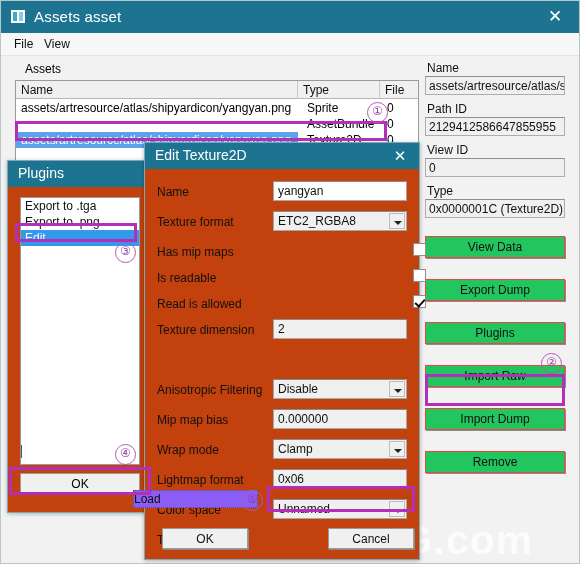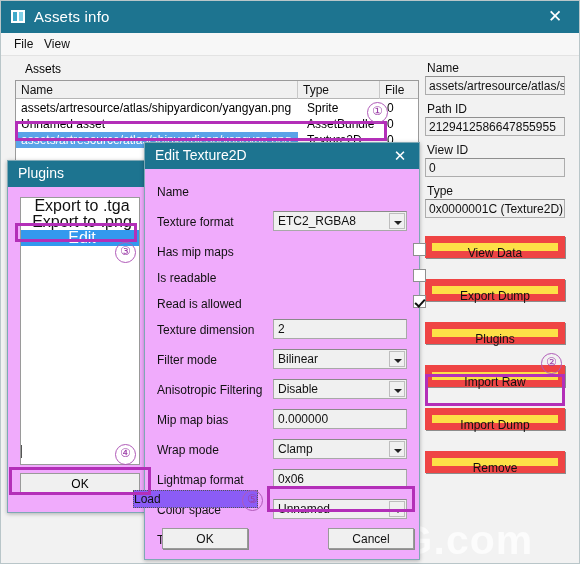--- a/index.html
+++ b/index.html
@@ -35,32 +35,32 @@
   .lv-cell{position:absolute;top:0;height:16px;line-height:16px;font-size:12px;padding-left:5px;box-sizing:border-box;white-space:nowrap;overflow:hidden;}
   .lv-row.sel .c-name{background:#5aa3e8;color:#ffffff;}
   .hscroll{position:absolute;left:1px;bottom:1px;width:401px;height:15px;background:#f0f0f0;}
   .hscroll .arrow{position:absolute;left:0;top:0;width:15px;height:15px;background:#f0f0f0;text-align:center;line-height:14px;font-size:10px;color:#3a3a3a;}
   .hscroll .thumb{position:absolute;left:16px;top:1px;width:355px;height:13px;background:#cdcdcd;}
 
   
   .side{position:absolute;left:424px;top:60px;width:148px;}
   .fld-label{font-size:12px;margin:0 0 1px 2px;color:#111;}
   .fld-input{width:140px;height:19px;line-height:19px;box-sizing:border-box;background:#f0f0f0;border:1px solid #adadad;border-top-color:#8f8f8f;font-size:12px;padding:0 3px;overflow:hidden;white-space:nowrap;margin-bottom:7px;color:#111;}
-  .side-btn{width:140px;height:22px;line-height:21px;text-align:center;background:#fde047;border:7px solid #ef4444;box-shadow:1px 1px 0 #8c8c8c;font-size:12px;margin-bottom:21px;cursor:pointer;color:#111;box-sizing:border-box;}
-
-  
-  .dlg{position:absolute;background:#f0abfc;border:1px solid #7ea8b5;box-sizing:border-box;box-shadow:0 1px 4px rgba(0,0,0,.28);}
+  .side-btn{width:140px;height:22px;line-height:21px;text-align:center;background:#22c55e;border:1px solid #ef4444;box-shadow:1px 1px 0 #8c8c8c;font-size:12px;margin-bottom:21px;cursor:pointer;color:#111;box-sizing:border-box;}
+
+  
+  .dlg{position:absolute;background:#c2410c;border:1px solid #7ea8b5;box-sizing:border-box;box-shadow:0 1px 4px rgba(0,0,0,.28);}
   .dlg-tb{position:absolute;left:0;top:0;width:100%;height:26px;background:#1d7490;}
   .dlg-tb .t{position:absolute;left:10px;top:4px;font-size:14px;color:#fff;}
   .dlg-tb .x{position:absolute;right:6px;top:2px;width:26px;height:21px;line-height:21px;text-align:center;color:#fff;font-size:15px;cursor:pointer;}
 
   
   #plugins{left:6px;top:159px;width:145px;height:353px;}
   #plugins .plist{position:absolute;left:12px;top:36px;width:120px;height:268px;background:#ffffff;border:1px solid #9a9a9a;box-sizing:border-box;overflow:hidden;}
-  #plugins .pitem{height:16px;line-height:16px;font-size:16px;padding-left:4px;white-space:nowrap;color:#111;text-align:center;}
+  #plugins .pitem{height:16px;line-height:16px;font-size:12px;padding-left:4px;white-space:nowrap;color:#111;}
   #plugins .pitem.sel{background:#3399ee;color:#ffffff;}
   #plugins .caret{position:absolute;left:13px;top:284px;width:1px;height:13px;background:#555;}
   #plugins .okbtn{position:absolute;left:12px;top:312px;width:120px;height:22px;line-height:21px;text-align:center;font-size:12px;background:#f0f0f0;border:1px solid #9a9a9a;box-sizing:border-box;cursor:pointer;}
 
   
   #edittex{left:143px;top:141px;width:276px;height:418px;}
   #edittex .row{position:absolute;left:0;width:100%;height:26px;}
   #edittex .lab{position:absolute;left:12px;top:4px;font-size:12px;color:#111;}
   #edittex .inp{position:absolute;left:128px;top:0;width:134px;height:20px;box-sizing:border-box;background:#f0f0f0;border:1px solid #a8a8a8;border-top-color:#8a8a8a;font-size:12px;line-height:18px;padding:0 4px;white-space:nowrap;overflow:hidden;color:#111;}
   #edittex .inp.white{background:#ffffff;}
@@ -82,21 +82,21 @@
 </head>
 <body>
 
 <div class="app">
 
   <div class="titlebar">
     <span class="tb-icon">
         <i class="a"></i>
         <i class="b"></i>
       </span>
-    <span class="tb-title">Assets info</span>
+    <span class="tb-title">Assets asset</span>
     <span class="tb-close">✕</span>
   </div>
 
   <div class="menubar">
     <span class="mi" style="left:8px">File</span>
     <span class="mi" style="left:38px">View</span>
   </div>
 
   <div class="assets-label">Assets</div>
 
@@ -106,21 +106,20 @@
       <span class="lv-th" style="left:282px;width:82px">Type</span>
       <span class="lv-th" style="left:364px;width:38px;border-right:none">File</span>
     </div>
 
     <div class="lv-row" style="top:19px">
       <span class="lv-cell c-name" style="left:0px;width:282px">assets/artresource/atlas/shipyardicon/yangyan.png</span>
       <span class="lv-cell" style="left:286px;width:78px">Sprite</span>
       <span class="lv-cell" style="left:366px;width:36px">0</span>
     </div>
     <div class="lv-row" style="top:35px">
-      <span class="lv-cell c-name" style="left:0px;width:282px">Unnamed asset</span>
       <span class="lv-cell" style="left:286px;width:78px">AssetBundle</span>
       <span class="lv-cell" style="left:366px;width:36px">0</span>
     </div>
     <div class="lv-row sel" style="top:51px">
       <span class="lv-cell c-name" style="left:0px;width:282px">assets/artresource/atlas/shipyardicon/yangyan.png</span>
       <span class="lv-cell" style="left:286px;width:78px">Texture2D</span>
       <span class="lv-cell" style="left:366px;width:36px">0</span>
     </div>
 
     <div class="hscroll">
@@ -163,20 +162,21 @@
   </div>
 
   <div class="dlg" id="edittex">
     <div class="dlg-tb">
       <span class="t">Edit Texture2D</span>
       <span class="x">✕</span>
     </div>
 
     <div class="row" style="top:38px">
       <span class="lab">Name</span>
+      <span class="inp white">yangyan</span>
     </div>
 
     <div class="row" style="top:68px">
       <span class="lab">Texture format</span>
       <span class="combo">
         <span>ETC2_RGBA8</span>
         <span class="arrowbox">
             <b></b>
           </span>
       </span>
@@ -195,29 +195,20 @@
     <div class="row" style="top:150px">
       <span class="lab">Read is allowed</span>
       <span class="chk on"></span>
     </div>
 
     <div class="row" style="top:176px">
       <span class="lab">Texture dimension</span>
       <span class="inp">2</span>
     </div>
 
-    <div class="row" style="top:206px">
-      <span class="lab">Filter mode</span>
-      <span class="combo">
-        <span>Bilinear</span>
-        <span class="arrowbox">
-            <b></b>
-          </span>
-      </span>
-    </div>
 
     <div class="row" style="top:236px">
       <span class="lab">Anisotropic Filtering</span>
       <span class="combo">
         <span>Disable</span>
         <span class="arrowbox">
             <b></b>
           </span>
       </span>
     </div>

